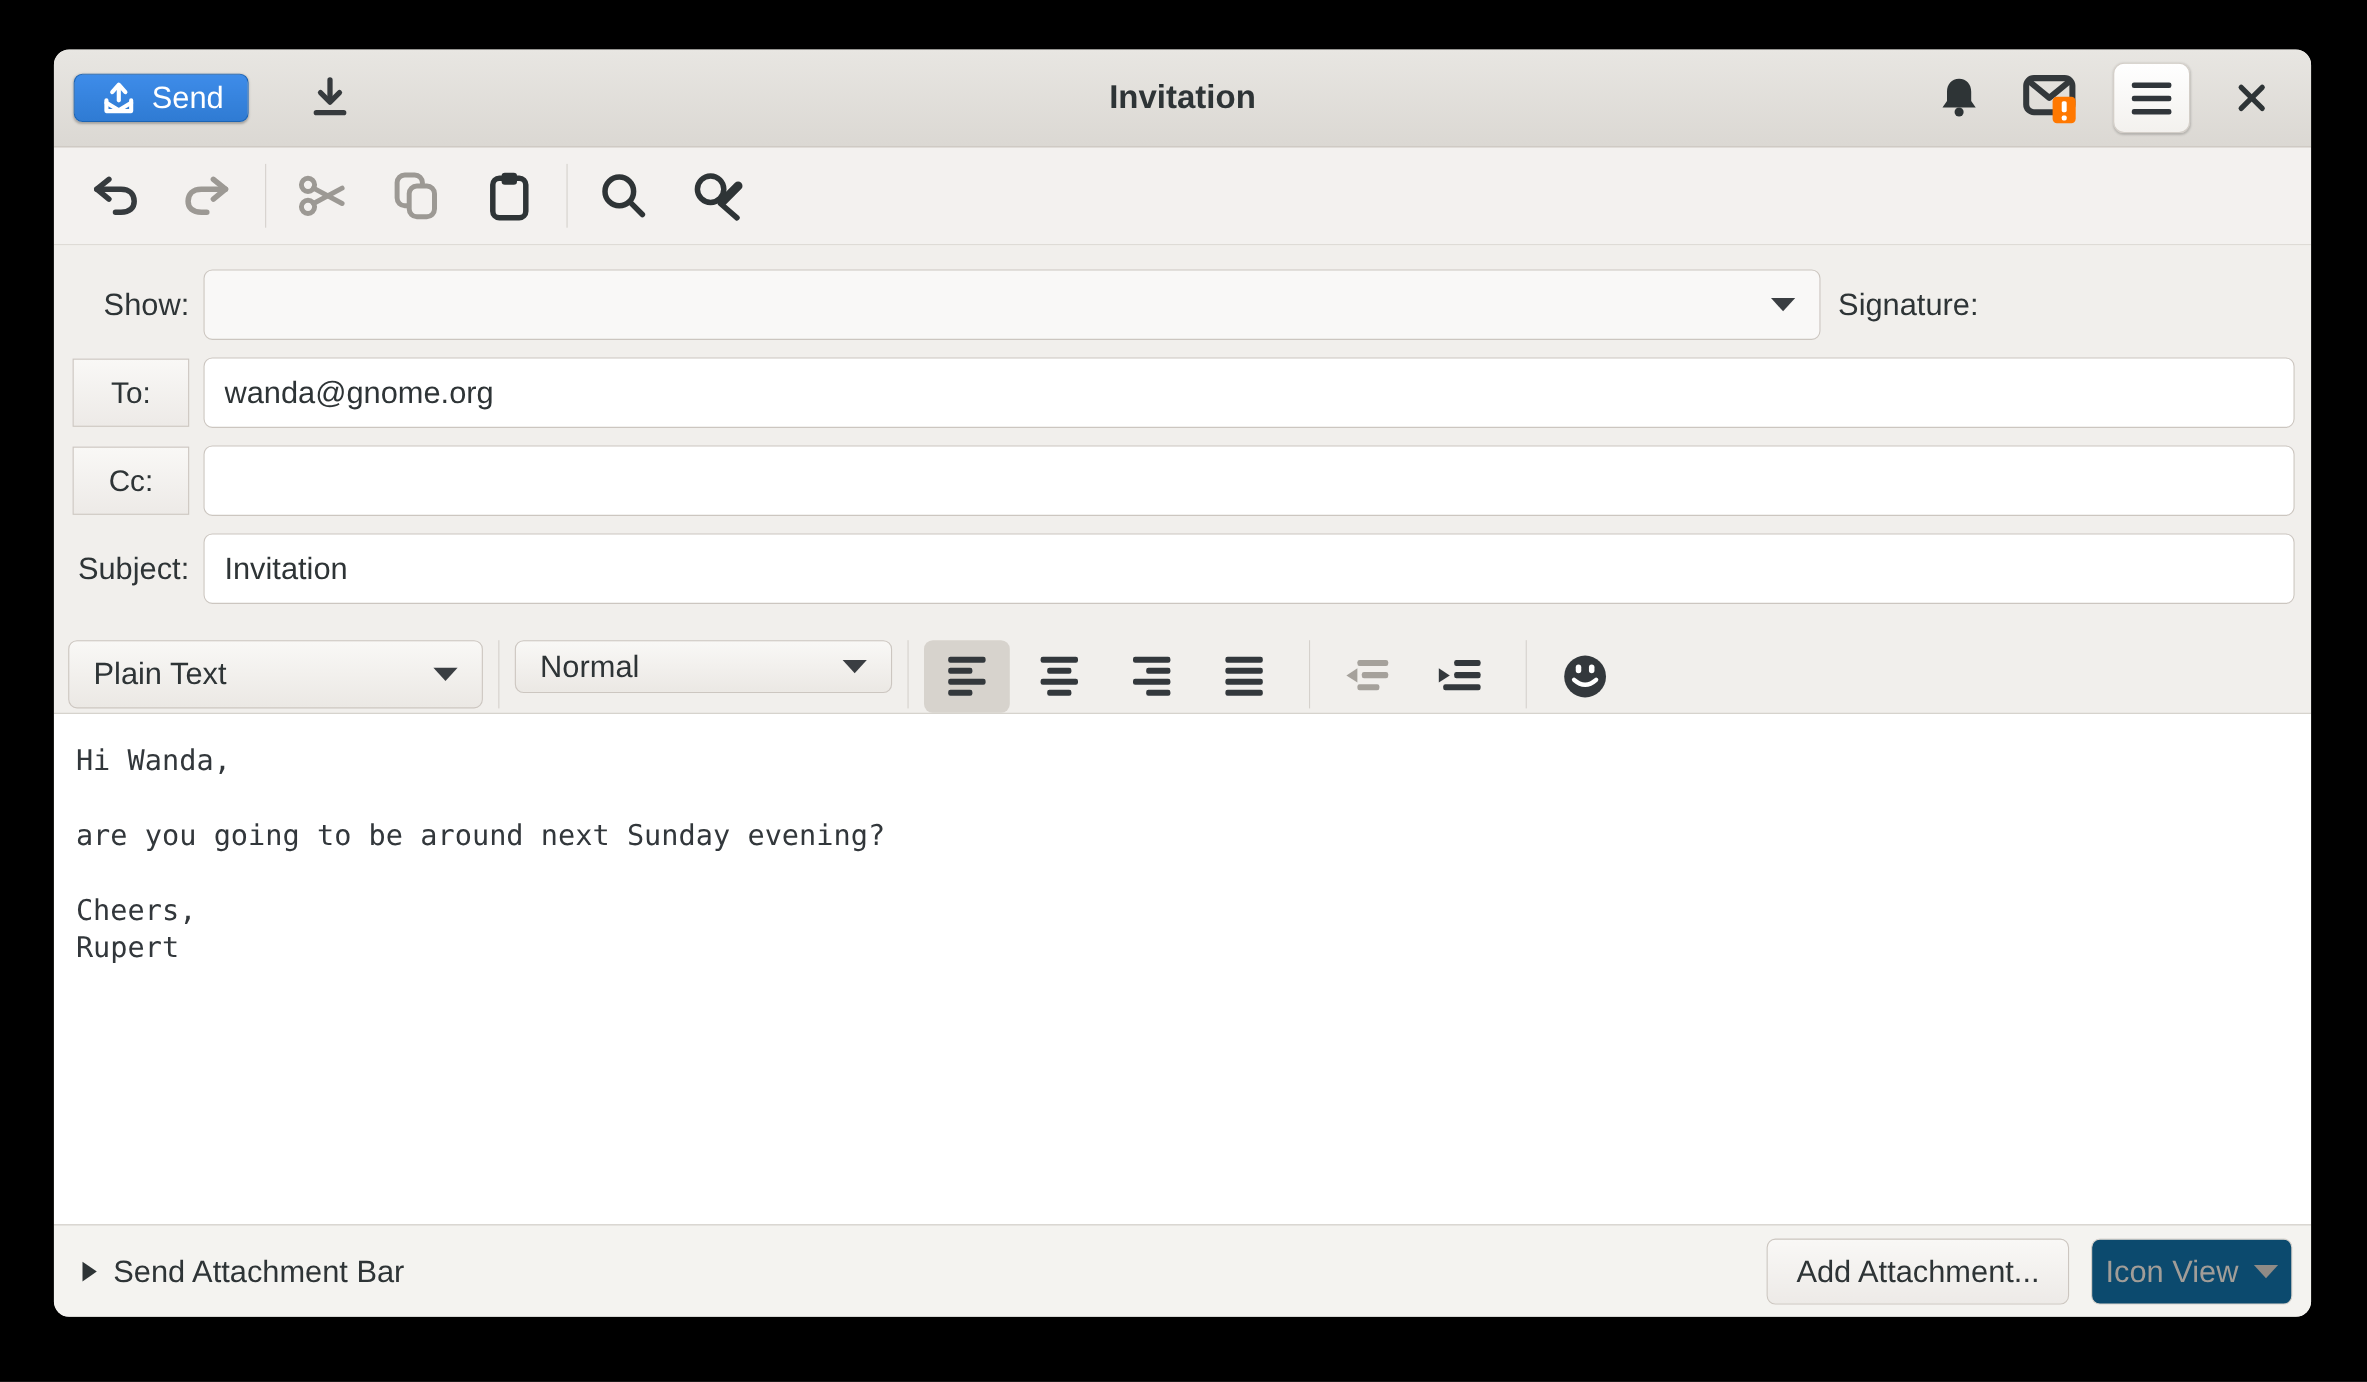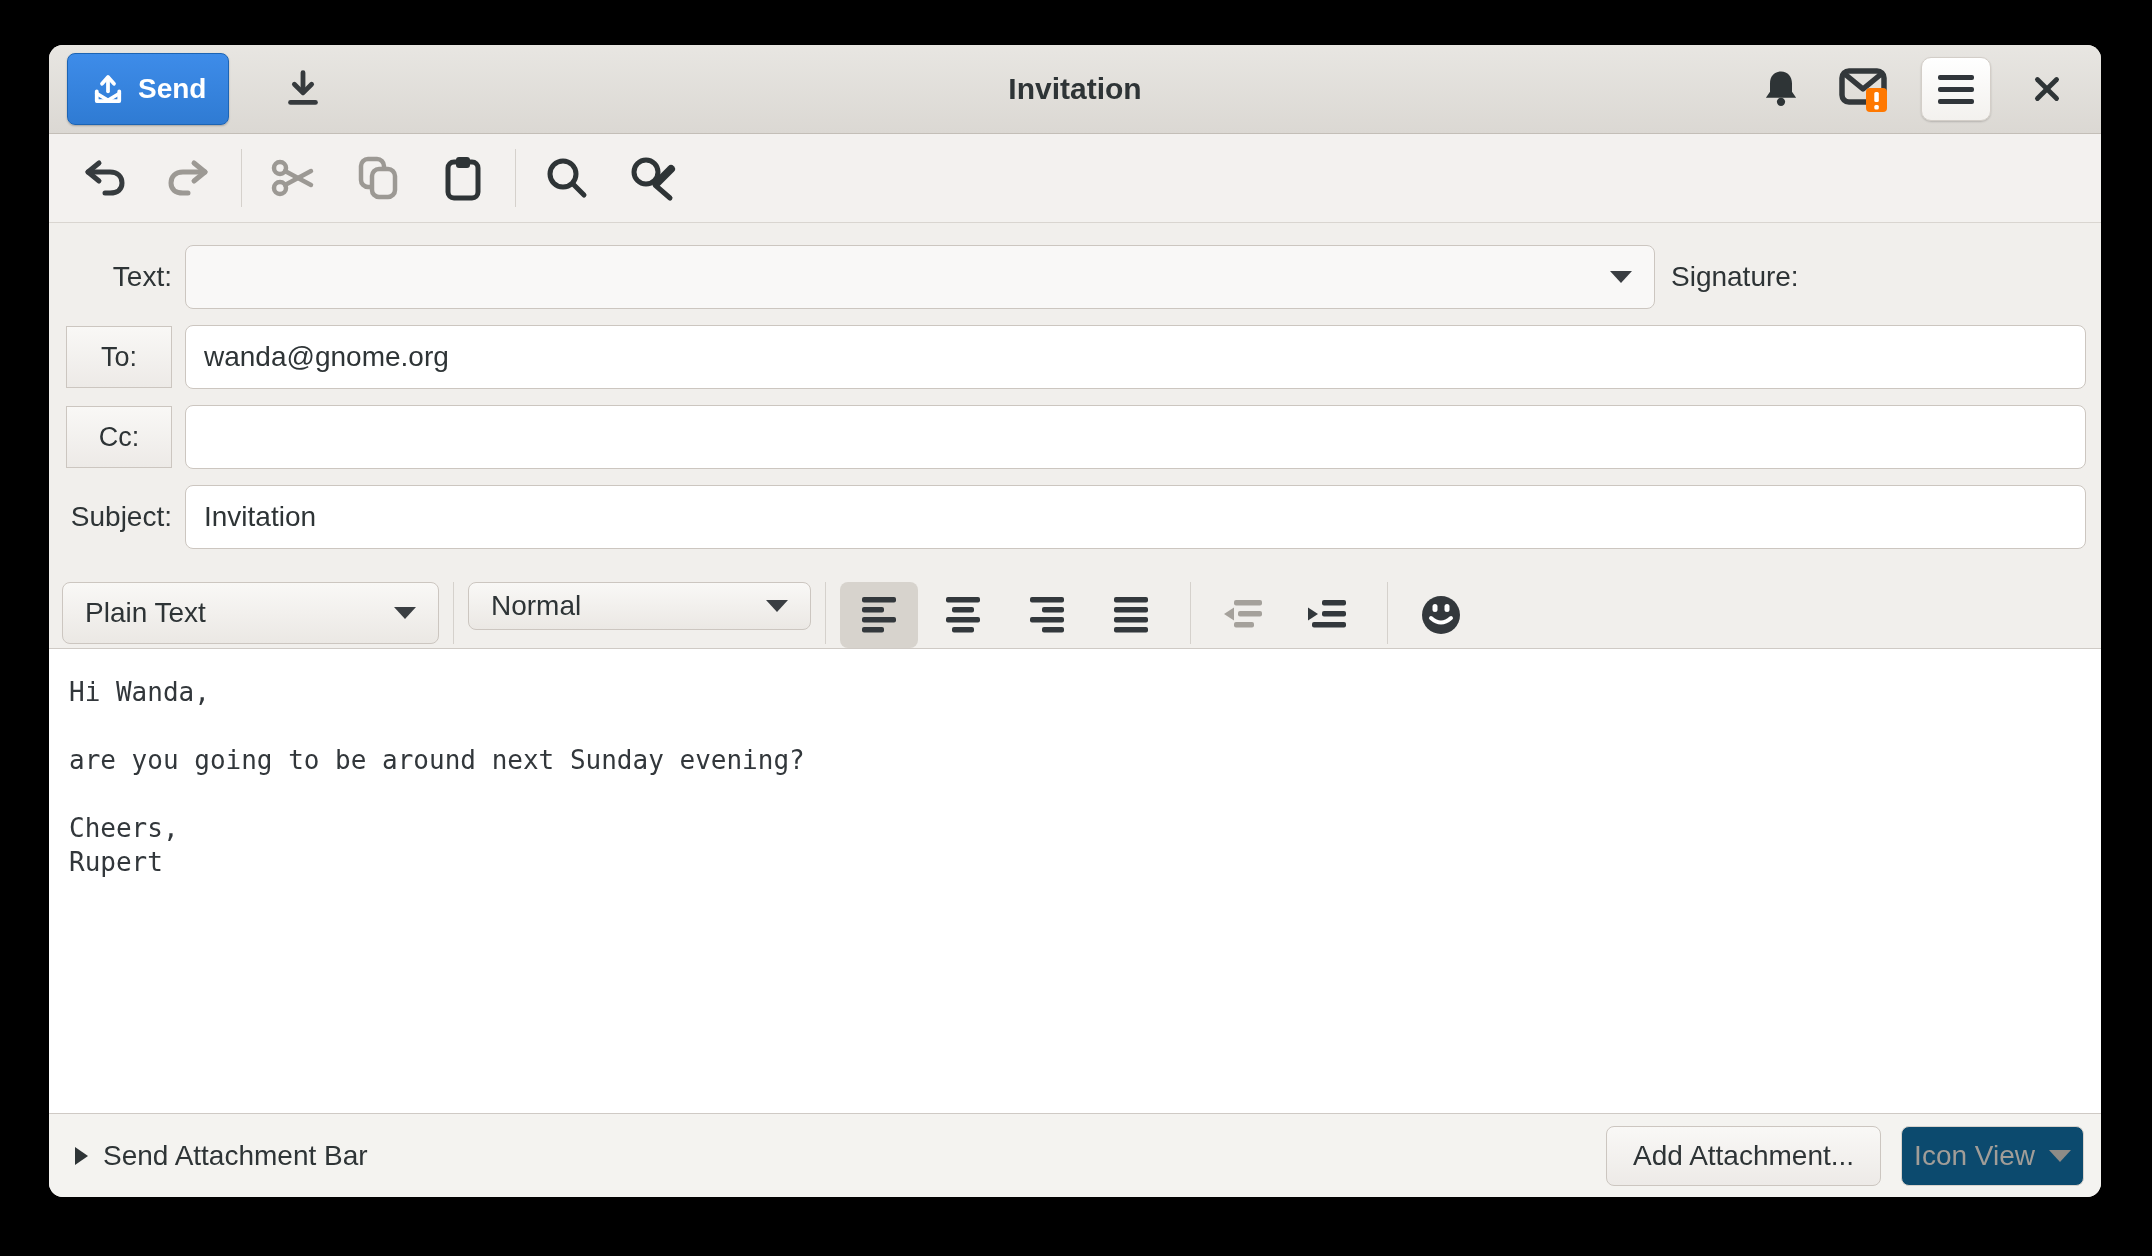--- a/index.html
+++ b/index.html
@@ -14,26 +14,25 @@
 
   
   .headerbar {
     position:relative; height:89px; flex:0 0 auto;
     background:linear-gradient(to bottom,#e8e6e2,#dbd8d3);
     border-bottom:1px solid #c3beb7;
     display:flex; align-items:center;
   }
   .hb-left { display:flex; align-items:center; gap:46px; margin-left:18px; }
   .send-btn {
-    display:flex; align-items:center; gap:12px; height:72px; padding:0 22px;
+    display:flex; align-items:center; gap:12px; height:44px; padding:0 22px;
     background:linear-gradient(to bottom,#3e8ce9,#2f7bd3);
     border:1px solid #1c64b4; border-radius:8px;
     color:#fff; font-size:28px; cursor:pointer;
     box-shadow:0 1px 2px rgba(0,0,0,.25);
-    font-weight:bold;
   }
   .icon-btn { background:transparent; border:none; display:flex; align-items:center; justify-content:center; width:56px; height:64px; cursor:pointer; }
   .hb-title {
     position:absolute; left:0; right:0; top:0; bottom:0;
     display:flex; align-items:center; justify-content:center;
     font-size:30px; font-weight:bold; color:#2e3436; pointer-events:none;
   }
   .hb-right { margin-left:auto; display:flex; align-items:center; gap:28px; margin-right:26px; }
   .menu-btn {
     width:70px; height:64px; border-radius:10px; cursor:pointer;
@@ -211,21 +210,21 @@
           <circle cx="18" cy="18" r="12"></circle>
           <line x1="29" y1="29" x2="43" y2="15" stroke-width="8"></line>
           <line x1="27" y1="31" x2="42" y2="44" stroke-width="5"></line>
         </svg>
       </button>
     </div>
 
     <div class="fields">
 
       <div class="frow">
-        <div class="label-col">Text:</div>
+        <div class="label-col">Show:</div>
         <div class="combo combo-flat">
           <span class="spacer"></span>
           <span class="arrow-down"></span>
         </div>
         <div class="sig-label">Signature:</div>
       </div>
 
       <div class="frow">
         <button class="pill-btn">To:</button>
         <input class="txt-input" type="text" value="wanda@gnome.org" style="">

